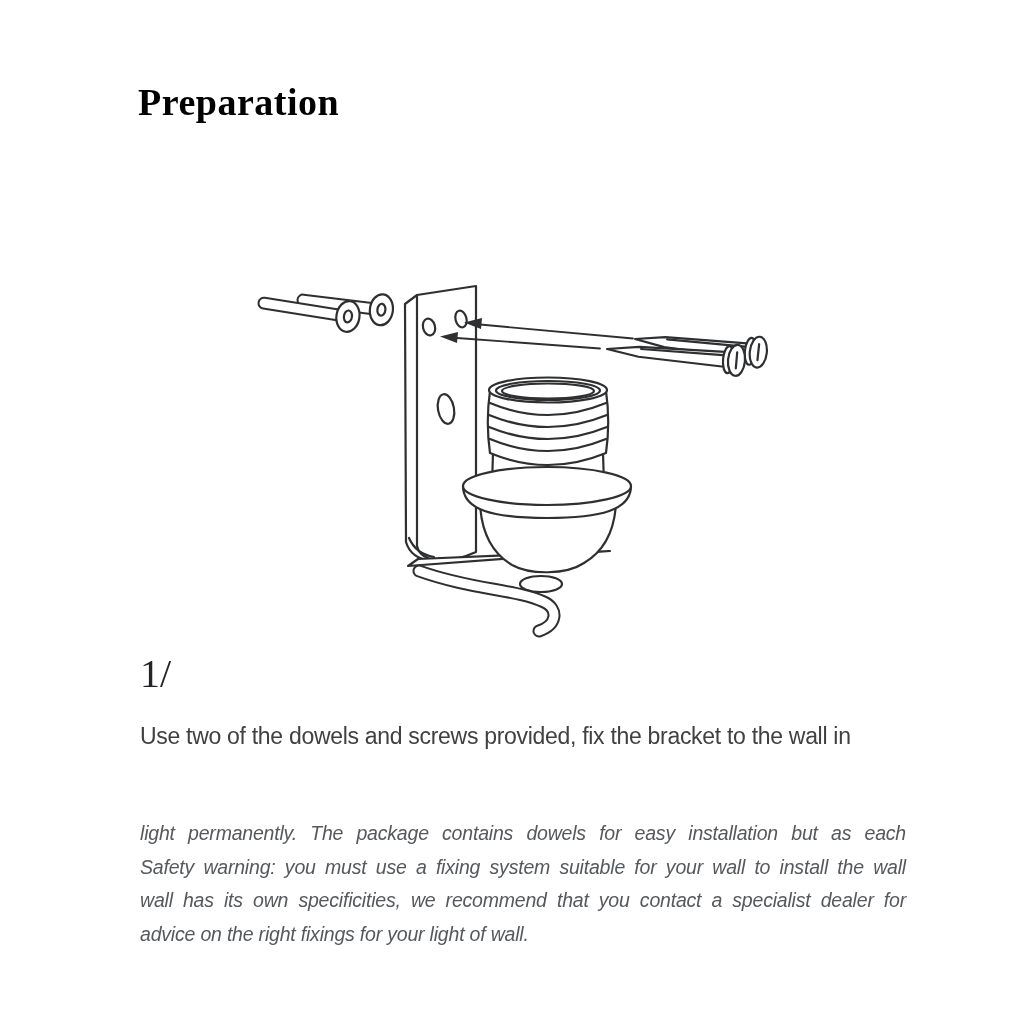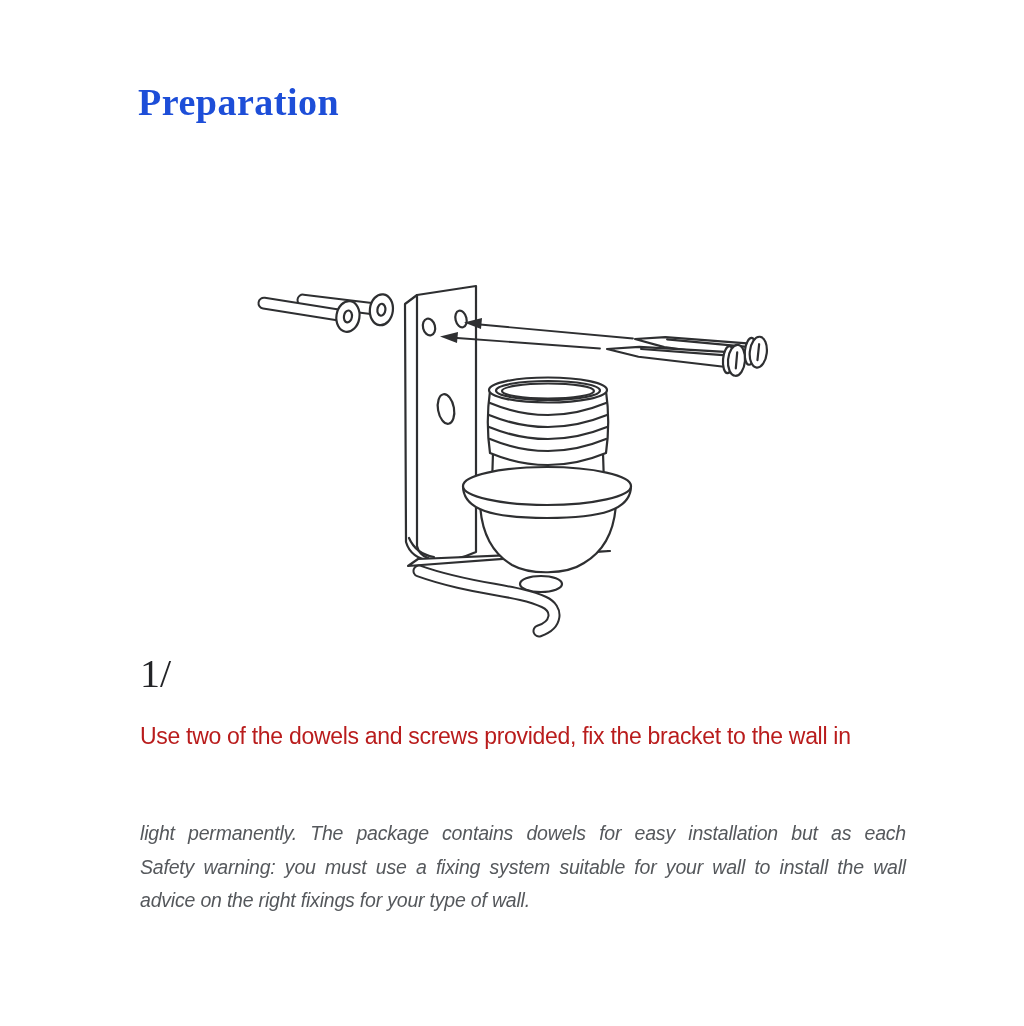--- a/index.html
+++ b/index.html
@@ -9,39 +9,39 @@
     background:#ffffff;
     overflow:hidden;
     font-family:"Liberation Sans", sans-serif;
   }
   .page-title{
     position:absolute;left:138px;top:80px;
     font-family:"Liberation Serif", serif;
     font-weight:700;
     font-size:38px;
     letter-spacing:0.5px;
-    color:#1d4ed8;
+    color:#000000;
   }
   .diagram-wrap{
     position:absolute;left:240px;top:260px;
     width:560px;height:380px;
   }
   .step-number{
     position:absolute;left:140px;top:650px;
     font-family:"Liberation Serif", serif;
     font-weight:400;
     font-size:40px;
     color:#232427;
   }
   .instruction{
     position:absolute;left:140px;top:720px;
     font-size:23px;
     letter-spacing:-0.3px;
     line-height:32px;
-    color:#b91c1c;
+    color:#404040;
     white-space:nowrap;
   }
   .safety{
     position:absolute;left:140px;top:817px;
     width:766px;
     font-size:19.5px;
     font-style:italic;
     letter-spacing:-0.2px;
     line-height:33.5px;
     color:#55585c;
@@ -156,16 +156,17 @@
 
   <div class="step-number">1/</div>
 
   <div class="instruction">
     <div>Use two of the dowels and screws provided, fix the bracket to the wall in</div>
   </div>
 
   <div class="safety">
     <div class="warn-line">light permanently. The package contains dowels for easy installation but as each</div>
     <div class="warn-line">Safety warning: you must use a fixing system suitable for your wall to install the wall</div>
-    <div class="warn-line last">advice on the right fixings for your type of wall.</div>
+    <div class="warn-line">wall has its own specificities, we recommend that you contact a specialist dealer for</div>
+    <div class="warn-line last">advice on the right fixings for your light of wall.</div>
   </div>
 
 </div>
 
 </body></html>

